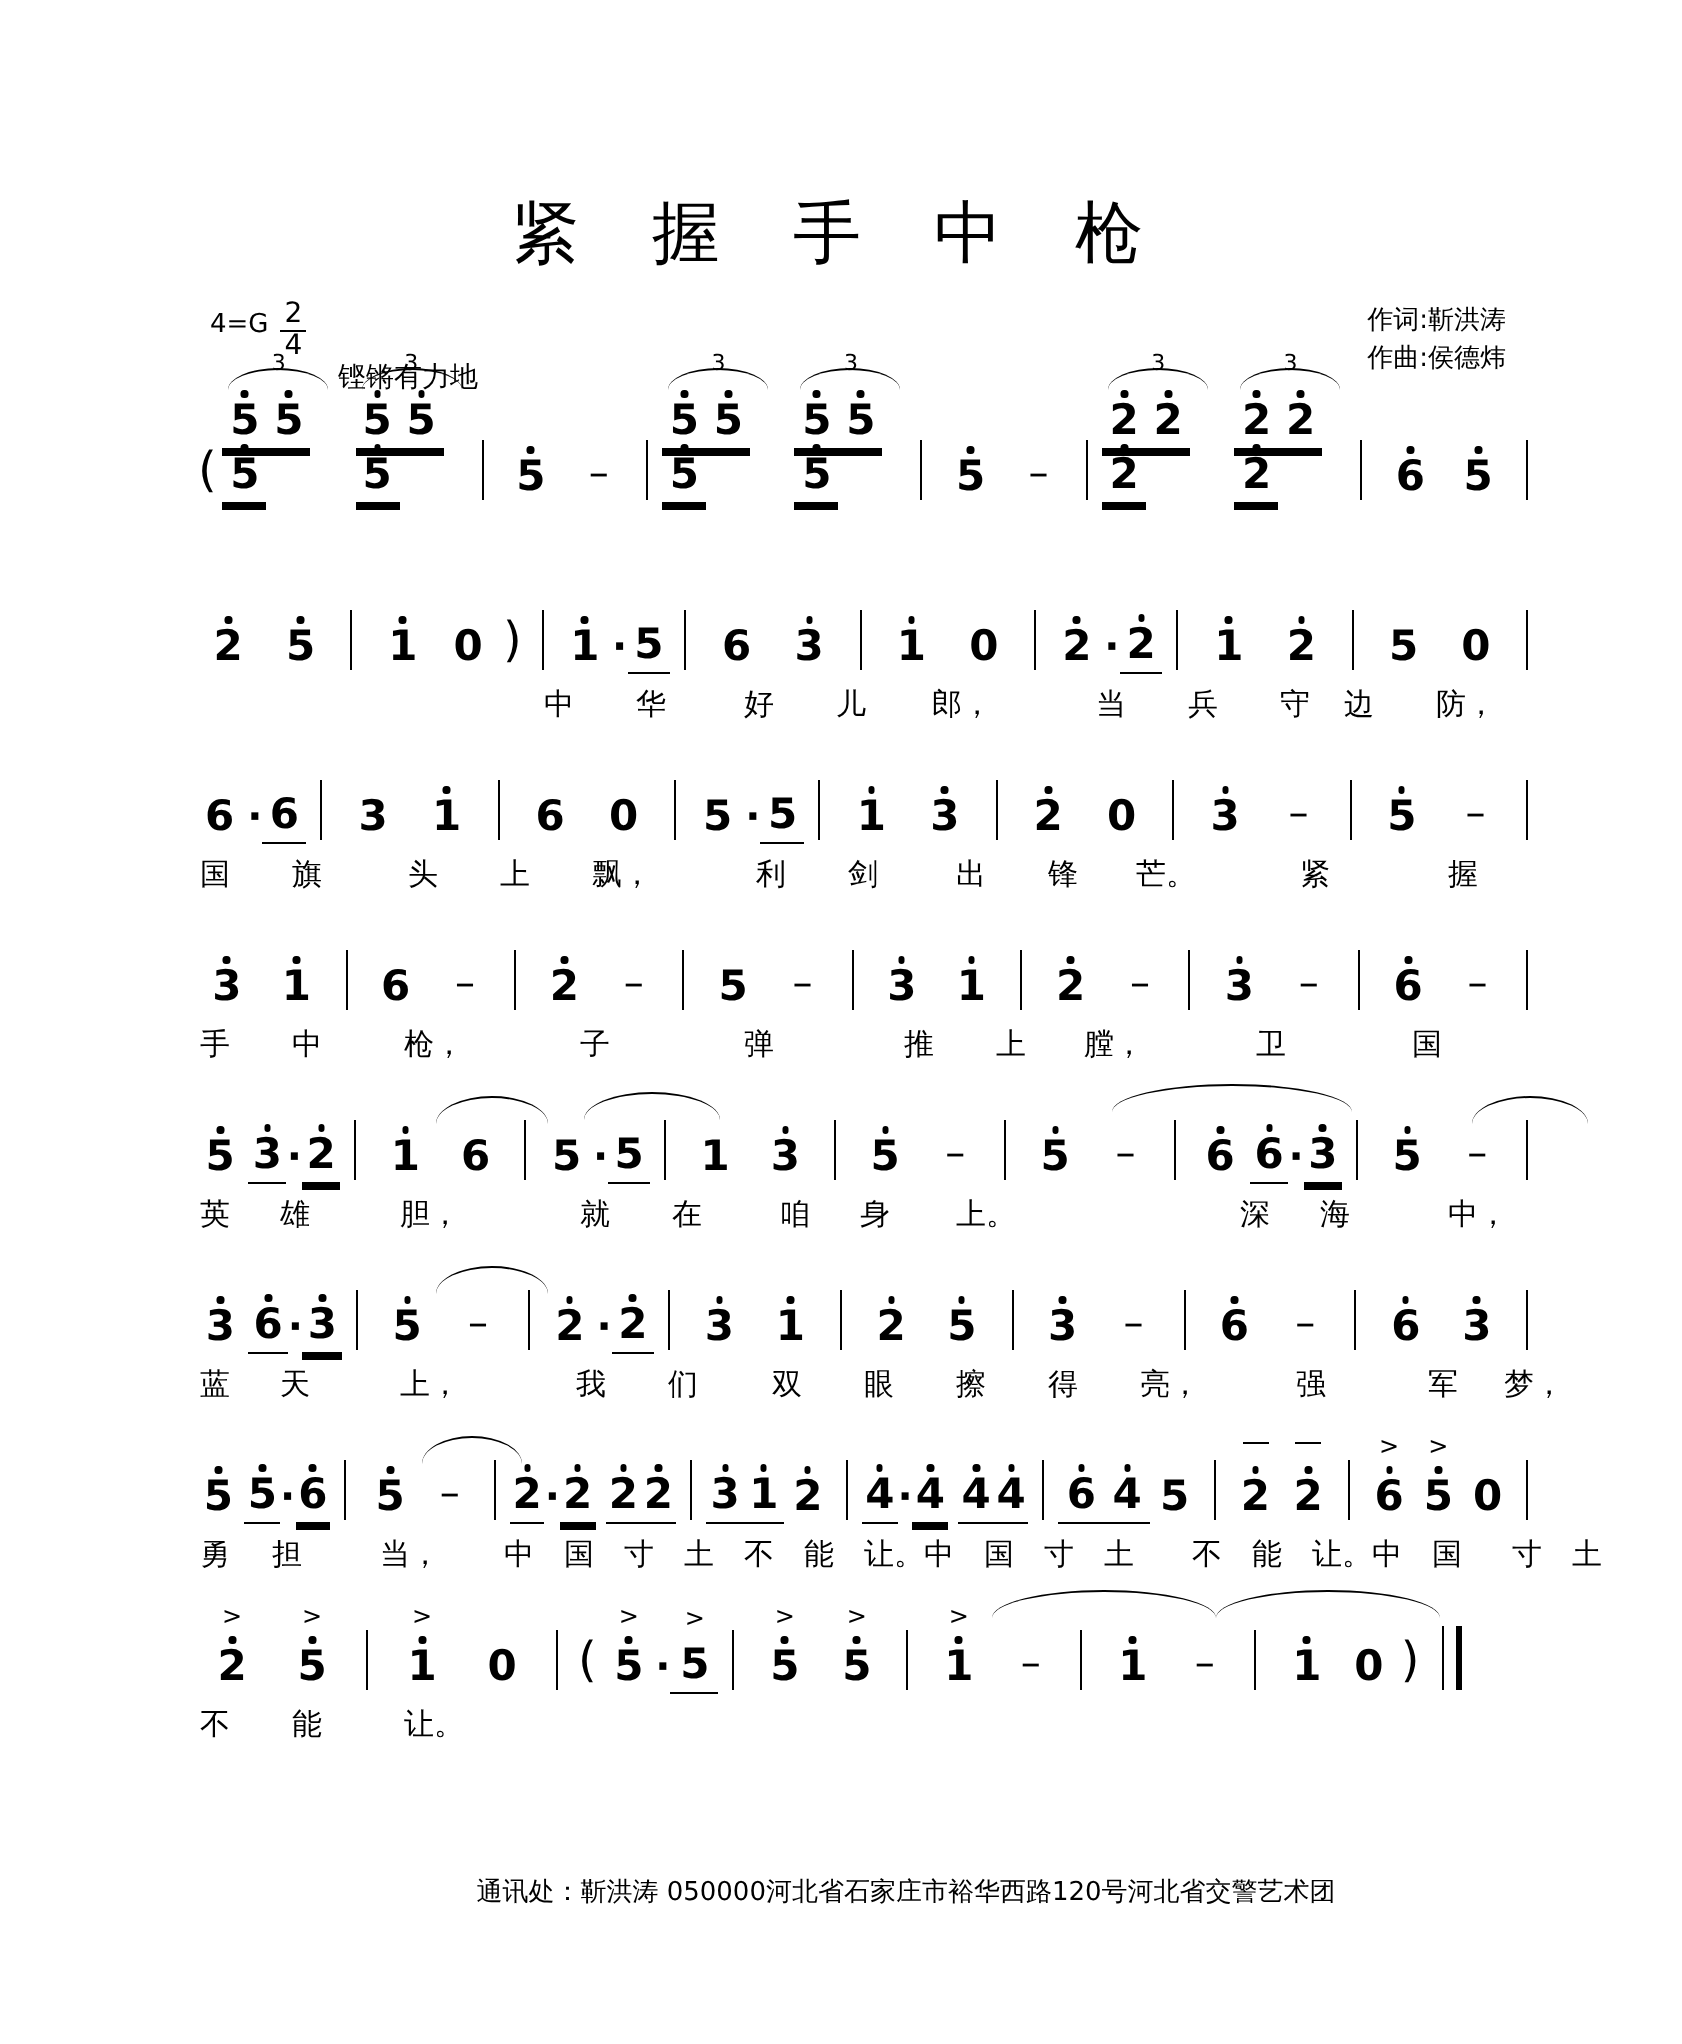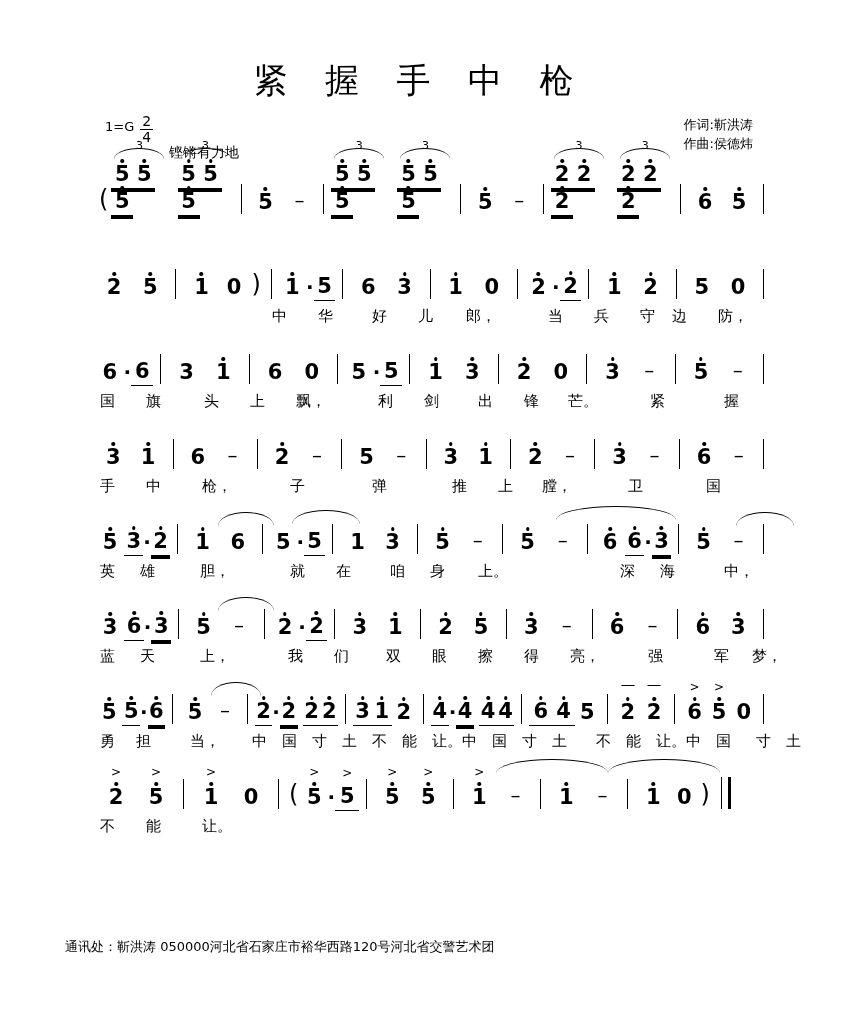--- a/index.html
+++ b/index.html
@@ -16,21 +16,22 @@
     overflow: hidden;
   }
 
   
   .sheet-title {
     text-align: center;
     font-size: 34px;
     letter-spacing: 14px;
     padding-top: 58px;
     font-weight: 500;
-    font-family: Liberation Sans, sans-serif;
+    font-family: Liberation Serif, serif;
+    margin-top: 36px;
   }
 
   
   .meta-row {
     position: relative;
     height: 56px;
     margin-top: 10px;
   }
   .key-block {
     position: absolute;
@@ -218,31 +219,31 @@
 
   
   .footer {
     position: absolute;
     left: 0;
     right: 0;
     bottom: 62px;
     font-size: 13px;
     line-height: 1.9;
   }
-  .footer .f1 { padding-left: 65px; }
+  .footer .f1 { padding-left: 65px; text-align: center; }
   .footer .f2 { padding-left: 160px; }
 </style>
 </head>
 <body>
 
 <div class="sheet-title">紧 握 手 中 枪</div>
 
 <div class="meta-row">
   <div class="key-block">
-    <span class="key-sig">1=G</span>
+    <span class="key-sig">4=G</span>
     <span class="time-sig">
       <span class="num">2</span>
       <span class="den">4</span>
     </span>
   </div>
   <div class="tempo-text">铿锵有力地</div>
   <div class="credits">
     <div>作词:靳洪涛</div>
     <div>作曲:侯德炜</div>
   </div>

